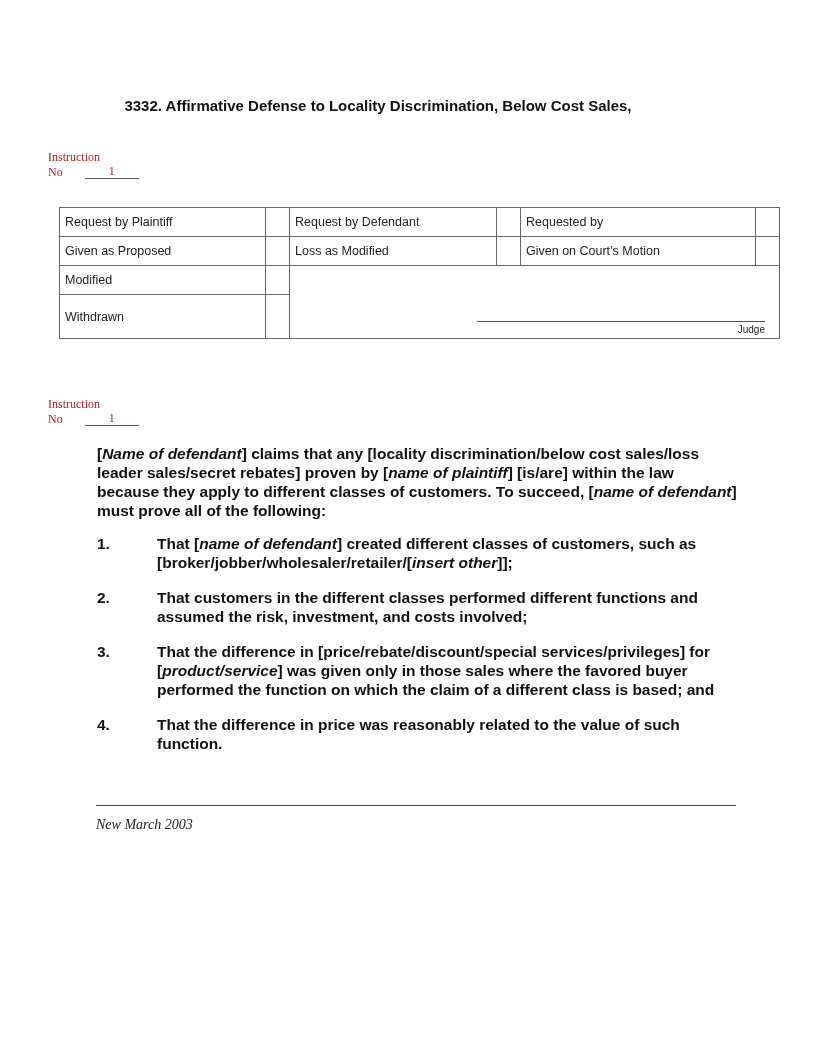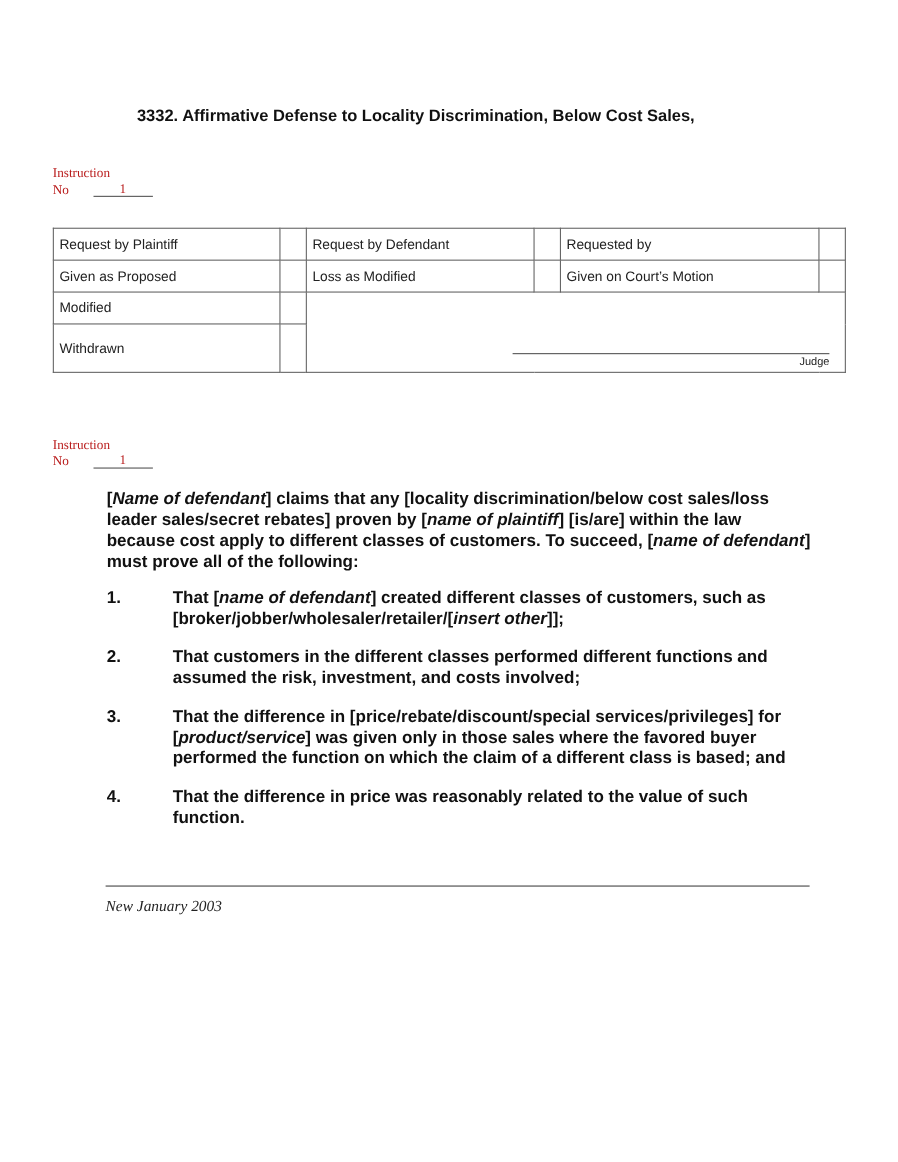--- a/index.html
+++ b/index.html
@@ -4,21 +4,21 @@
 <style>
   html, body { margin: 0; padding: 0; background: #ffffff; }
   body { width: 816px; height: 1056px; position: relative; overflow: hidden;
          font-family: "Liberation Sans", sans-serif; color: #111; }
   .title { position: absolute; top: 96px; left: 0; width: 756px; text-align: center;
            font-weight: bold; font-size: 15px; line-height: 19px; }
   .instr { position: absolute; left: 48px; font-size: 12px; line-height: 14px; color: #b91c1c; font-family: Liberation Serif, serif; }
   .instr .no-row { display: flex; align-items: center; }
   .instr .no-line { display: inline-block; width: 54px; border-bottom: 1px solid #555;
                     margin-left: 22px; text-align: center; padding-left: 0; }
-  table.req { position: absolute; top: 207px; left: 48px; width: 721px; border-collapse: collapse;
+  table.req { position: absolute; top: 207px; left: 59px; width: 721px; border-collapse: collapse;
               font-size: 12.5px; color: #222; }
   table.req td { border: 1px solid #666; padding: 0 5px; height: 28px; vertical-align: middle; }
   table.req td.box { width: 23px; padding: 0; }
   .judge-cell { position: relative; }
   .judge-line { position: absolute; right: 14px; bottom: 16px; width: 288px; border-bottom: 1px solid #555; }
   .judge-label { position: absolute; right: 14px; bottom: 3px; font-size: 10px; }
   .body-text { position: absolute; left: 97px; top: 444px; width: 640px; font-weight: bold;
                font-size: 15.5px; line-height: 19px; }
   .body-text p { margin: 0; }
   .list { list-style: none; margin: 14px 0 0 0; padding: 0; }
@@ -79,21 +79,21 @@
 
 <div class="instr" style="top:397px;">
   <div>Instruction</div>
   <div class="no-row">
     <span>No</span>
     <span class="no-line">1</span>
   </div>
 </div>
 
 <div class="body-text">
-  <p><span>[</span><i>Name of defendant</i><span>] claims that any [locality discrimination/below cost sales/loss leader sales/secret rebates] proven by [</span><i>name of plaintiff</i><span>] [is/are] within the law because cost apply to different classes of customers. To succeed, [</span><i>name of defendant</i><span>] must prove all of the following:</span></p>
+  <p><span>[</span><i>Name of defendant</i><span>] claims that any [locality discrimination/below cost sales/loss leader sales/secret rebates] proven by [</span><i>name of plaintiff</i><span>] [is/are] within the law because they apply to different classes of customers. To succeed, [</span><i>name of defendant</i><span>] must prove all of the following:</span></p>
   <ol class="list">
     <li>
       <span class="num">1.</span>
       <span class="txt"><span>That [</span><i>name of defendant</i><span>] created different classes of customers, such as [broker/jobber/wholesaler/retailer/[</span><i>insert other</i><span>]];</span></span>
     </li>
     <li>
       <span class="num">2.</span>
       <span class="txt"><span>That customers in the different classes performed different functions and assumed the risk, investment, and costs involved;</span></span>
     </li>
     <li>
@@ -101,13 +101,13 @@
       <span class="txt"><span>That the difference in [price/rebate/discount/special services/privileges] for [</span><i>product/service</i><span>] was given only in those sales where the favored buyer performed the function on which the claim of a different class is based; and</span></span>
     </li>
     <li>
       <span class="num">4.</span>
       <span class="txt"><span>That the difference in price was reasonably related to the value of such function.</span></span>
     </li>
   </ol>
 </div>
 
 <div class="footer-rule"></div>
-<div class="footer-note">New January 2003</div>
+<div class="footer-note">New March 2003</div>
 
 </body></html>

